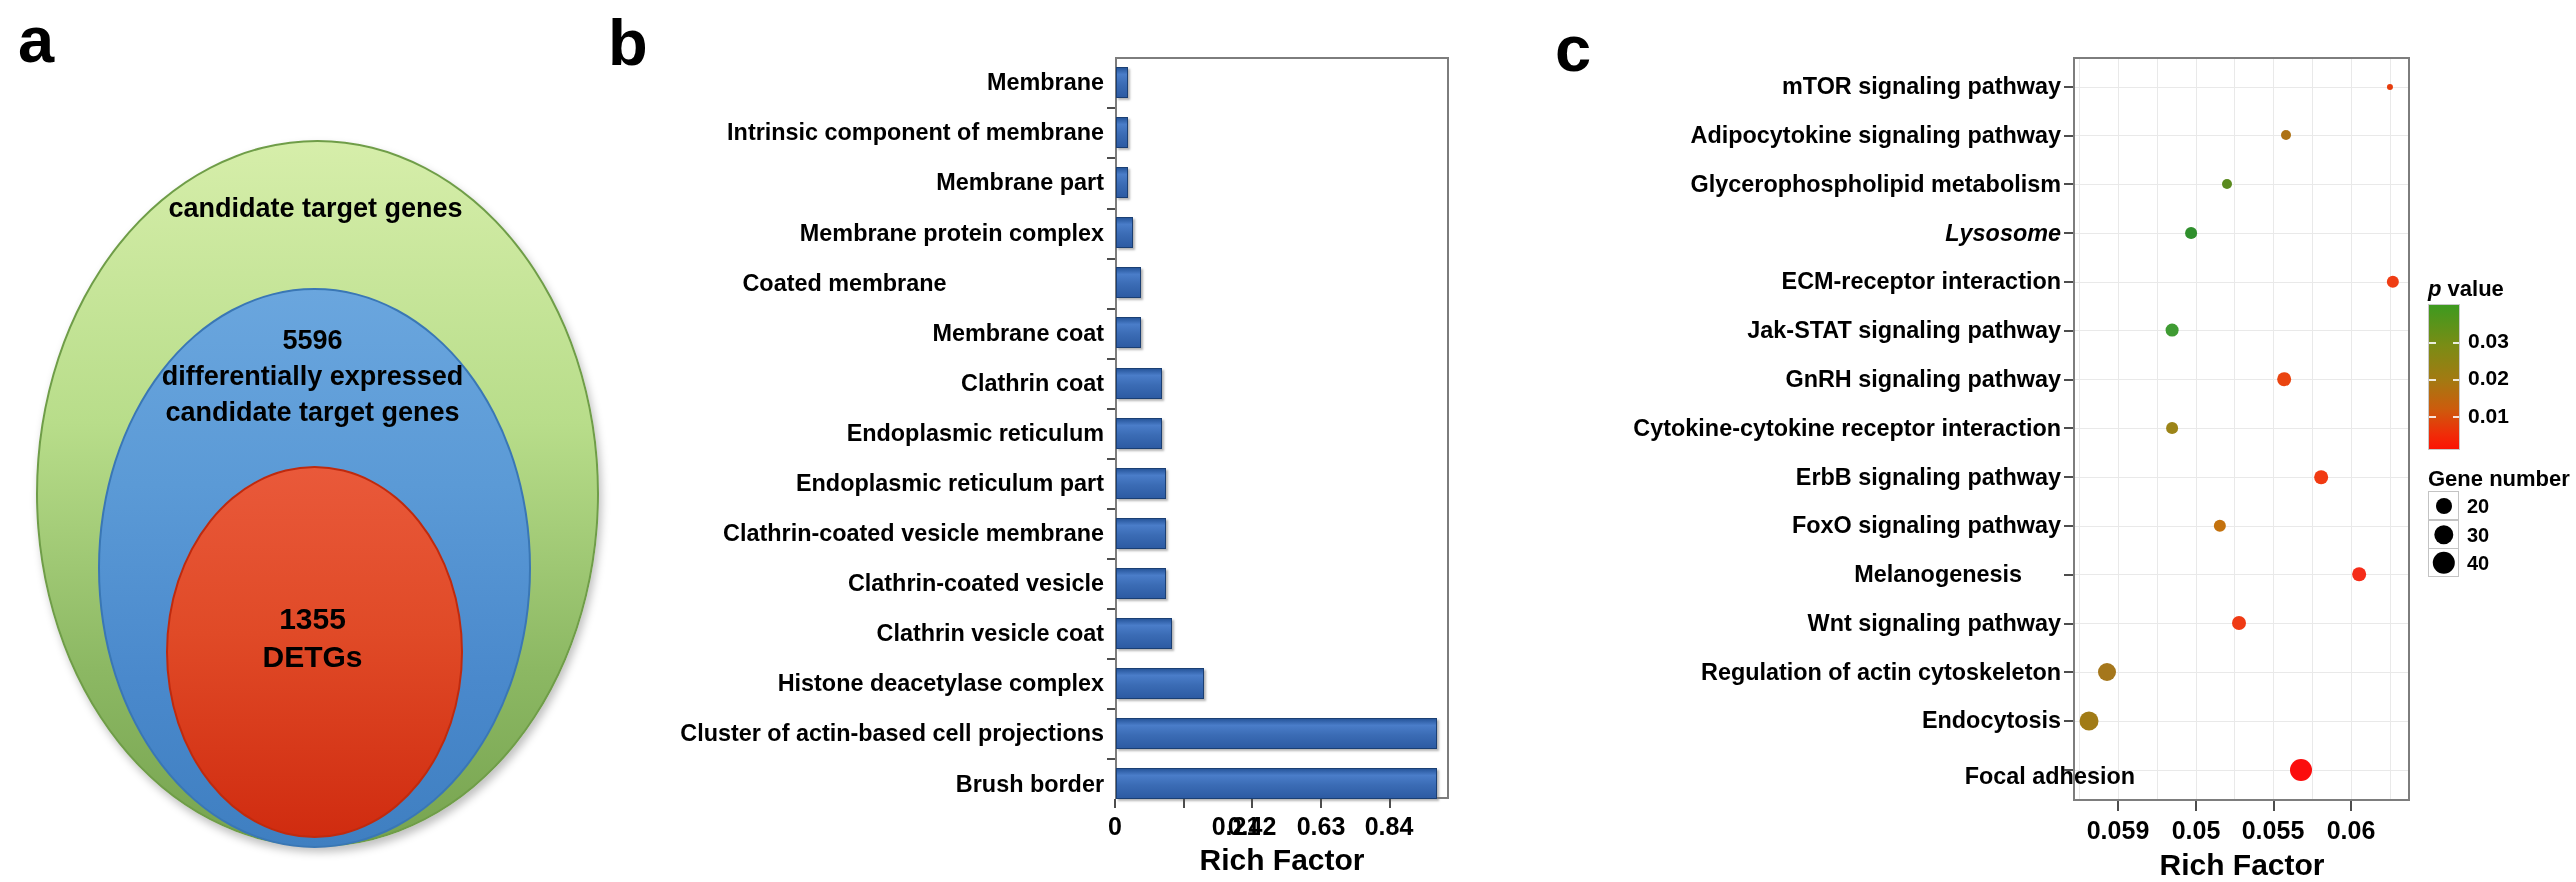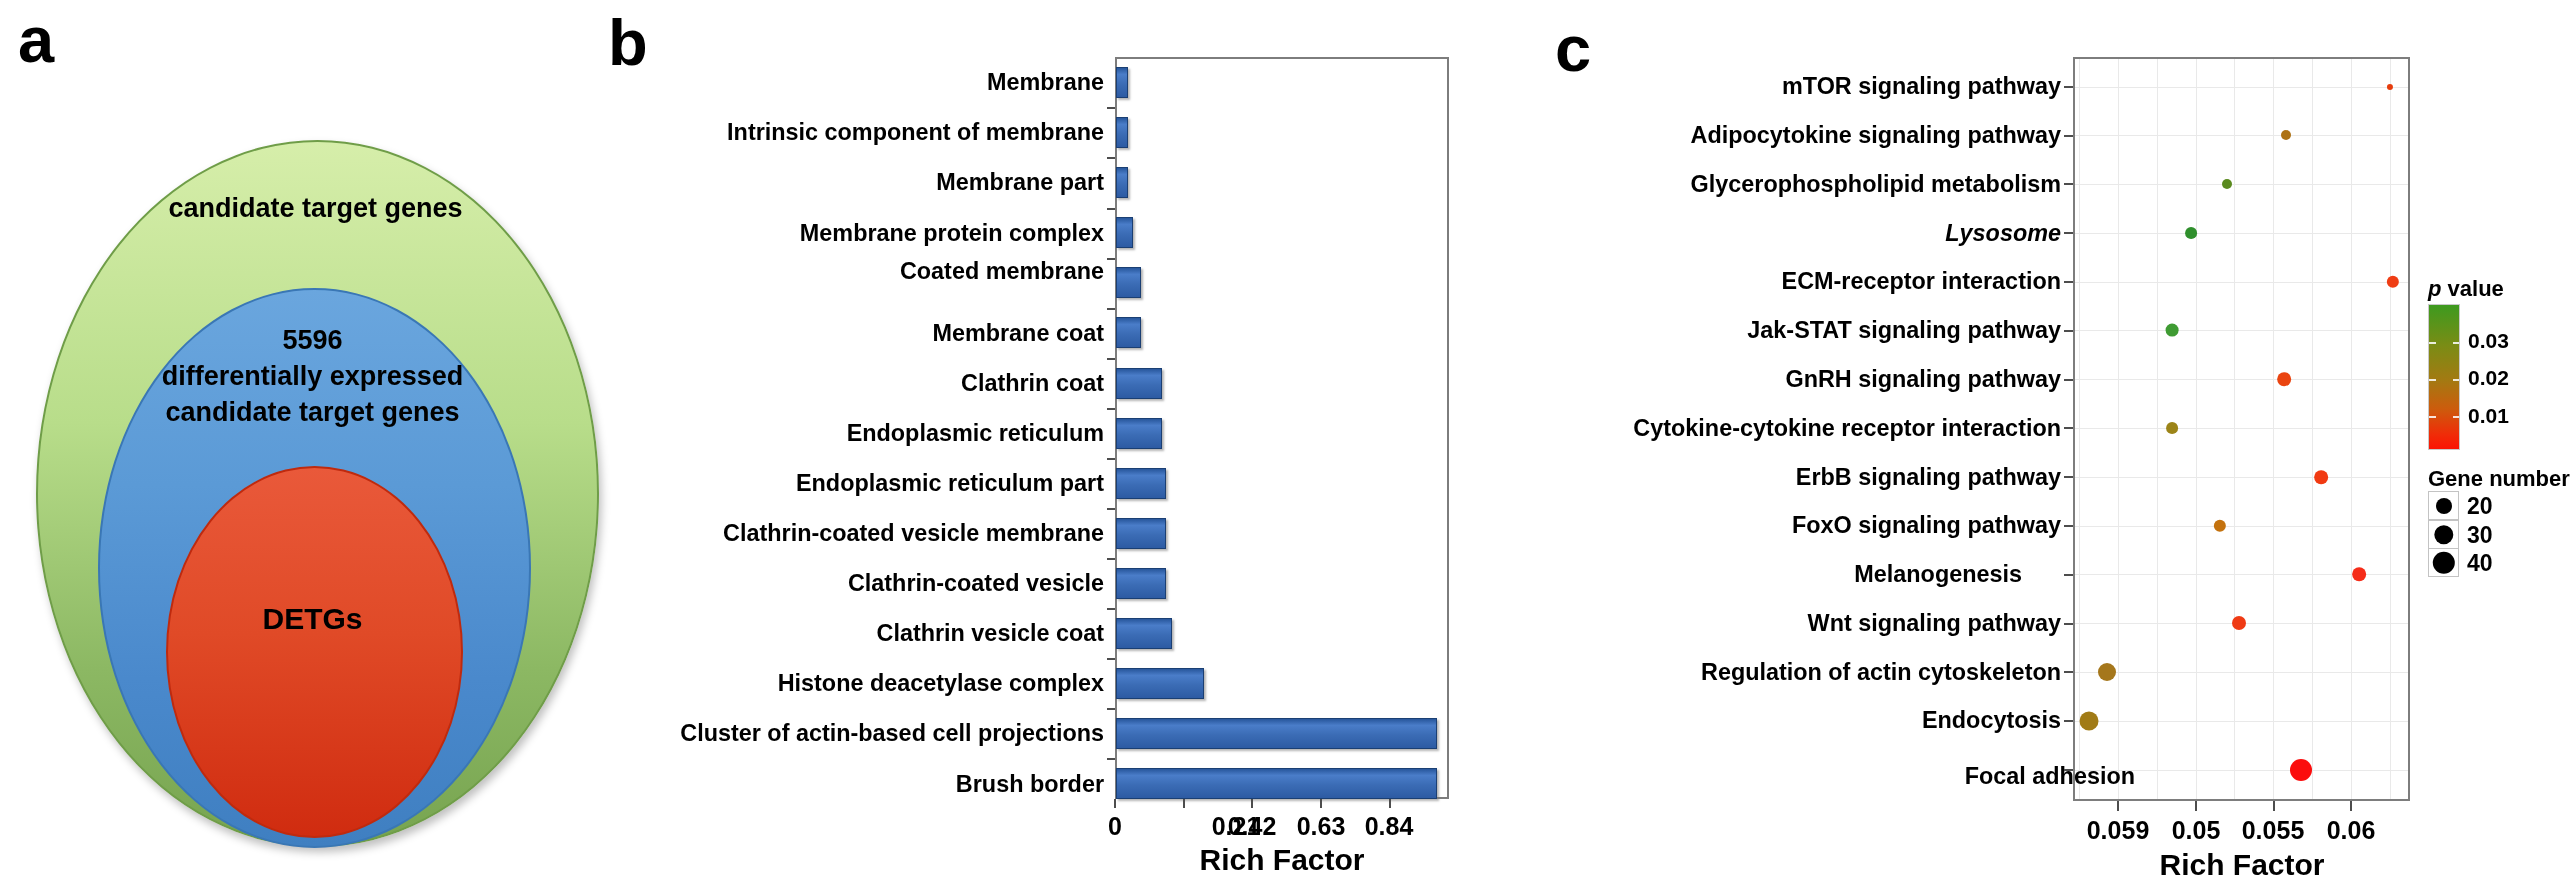--- a/index.html
+++ b/index.html
@@ -36,21 +36,21 @@
   .grid-v,.grid-h{position:absolute;background:#e9e9e9;}
   .dot{position:absolute;border-radius:50%;transform:translate(-50%,-50%);}
   
   .legend-title{position:absolute;font-size:22px;font-weight:700;white-space:nowrap;}
   .legend-title .it{font-style:italic;}
   #colorbar{position:absolute;left:2428px;top:304px;width:30px;height:144px;border:0.7px solid #c9c9c9;}
   .cbar-tick{position:absolute;font-size:21px;font-weight:700;transform:translateY(-50%);white-space:nowrap;}
   .cbar-notch{position:absolute;width:6.5px;height:2px;background:rgba(255,255,255,.85);}
   .size-box{position:absolute;left:2428px;width:31px;height:29px;border:1.3px solid #c3c3c3;background:#fff;box-sizing:border-box;}
   .size-dot{position:absolute;background:#000;border-radius:50%;left:50%;top:50%;transform:translate(-50%,-50%);}
-  .size-label{position:absolute;left:2467px;font-size:23px;font-weight:700;transform:translateY(-50%);white-space:nowrap;}
+  .size-label{position:absolute;left:2467px;font-size:20px;font-weight:700;transform:translateY(-50%);white-space:nowrap;}
 </style>
 </head>
 <body>
 
 <div id="figure">
 
   <div>
     <div class="panel-letter" style="left:18px;top:6.5px;">a</div>
 
     <div class="ellipse outer"></div>
@@ -59,37 +59,38 @@
 
     <div class="venn-text outer-text">
       <div>candidate target genes</div>
     </div>
     <div class="venn-text middle-text">
       <div>5596</div>
       <div>differentially expressed</div>
       <div>candidate target genes</div>
     </div>
     <div class="venn-text inner-text">
+      <div>1355</div>
       <div>DETGs</div>
     </div>
   </div>
 
   <div>
     <div class="panel-letter" style="left:608px;top:9.8px;">b</div>
     <div class="frame" style="left:1115px;top:57px;width:334px;height:742px;"></div>
     <div id="b-items">
         <div class="cat-label" style="left: 585px; width: 519px; top: 68px; line-height: 29px;">Membrane</div>
         <div class="bar" style="left: 1116px; top: 67px; width: 12.4px;"></div>
         <div class="cat-label" style="left: 585px; width: 519px; top: 118px; line-height: 29px;">Intrinsic component of membrane</div>
         <div class="bar" style="left: 1116px; top: 117px; width: 12.4px;"></div>
         <div class="cat-label" style="left: 585px; width: 519px; top: 168px; line-height: 29px;">Membrane part</div>
         <div class="bar" style="left: 1116px; top: 167px; width: 12.4px;"></div>
         <div class="cat-label" style="left: 585px; width: 519px; top: 219px; line-height: 29px;">Membrane protein complex</div>
         <div class="bar" style="left: 1116px; top: 217px; width: 17px;"></div>
-        <div class="cat-label" style="left: 585px; width: 519px; top: 257px; line-height: 29px;">Coated membrane</div>
+        <div class="cat-label" style="left: 585px; width: 519px; top: 269px; line-height: 29px; text-align: center;">Coated membrane</div>
         <div class="bar" style="left: 1116px; top: 267px; width: 25px;"></div>
         <div class="cat-label" style="left: 585px; width: 519px; top: 319px; line-height: 29px;">Membrane coat</div>
         <div class="bar" style="left: 1116px; top: 317px; width: 25px;"></div>
         <div class="cat-label" style="left: 585px; width: 519px; top: 369px; line-height: 29px;">Clathrin coat</div>
         <div class="bar" style="left: 1116px; top: 368px; width: 46px;"></div>
         <div class="cat-label" style="left: 585px; width: 519px; top: 419px; line-height: 29px;">Endoplasmic reticulum</div>
         <div class="bar" style="left: 1116px; top: 418px; width: 46px;"></div>
         <div class="cat-label" style="left: 585px; width: 519px; top: 469px; line-height: 29px;">Endoplasmic reticulum part</div>
         <div class="bar" style="left: 1116px; top: 468px; width: 50px;"></div>
         <div class="cat-label" style="left: 585px; width: 519px; top: 519px; line-height: 29px;">Clathrin-coated vesicle membrane</div>

